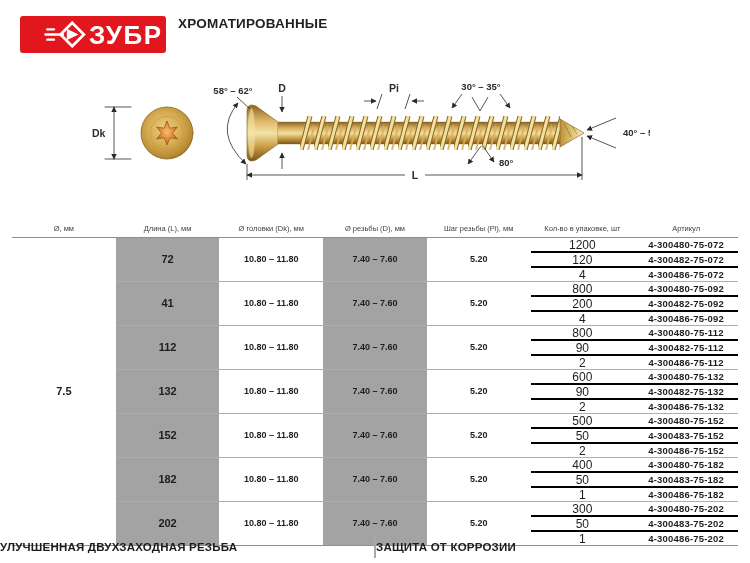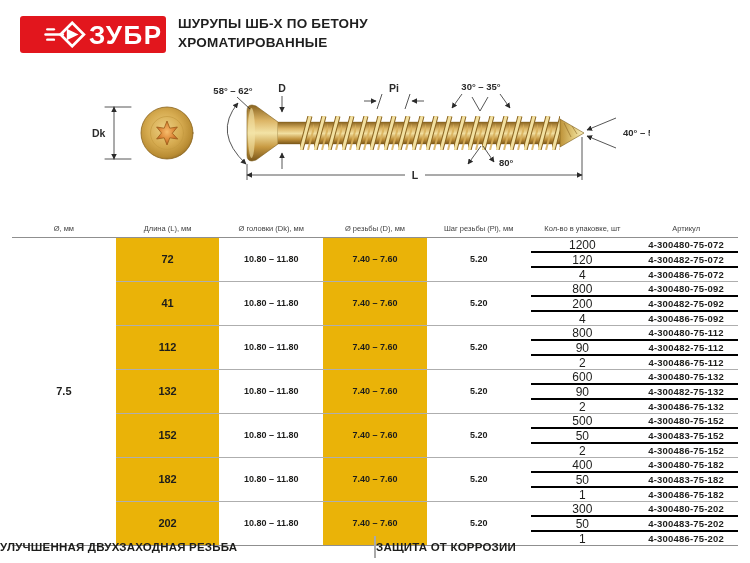--- a/index.html
+++ b/index.html
@@ -39,21 +39,21 @@
     height:17px; font-size:7.5px; font-weight:400; color:#3f3f3f;
     text-align:center; vertical-align:middle; padding:0;
     border-bottom:1px solid #8f8f8f; white-space:nowrap;
   }
   table.spec td {
     text-align:center; vertical-align:middle; height:13px; padding:0;
     line-height:1; white-space:nowrap;
   }
   tr.gstart td { border-top:1px solid #aeaeae; }
   tr:not(.gstart) td.qty, tr:not(.gstart) td.sku { border-top:2px solid #000000; }
-  td.shade { background:#eab308; }
+  td.shade { background:#a3a3a3; }
   td.dia, td.len { font-weight:700; font-size:11px; }
   td.dim { font-weight:700; font-size:9px; }
   td.qty { font-weight:400; font-size:12px; }
   td.sku { font-weight:700; font-size:9.5px; letter-spacing:0.2px; }
   
   .footer {
     position:absolute; left:0; top:530px; width:750px; height:33px;
     display:flex; align-items:center;
   }
   .footer .feat {
@@ -71,21 +71,20 @@
     <svg class="logo-mark" viewBox="0 0 46 30">
       <rect x="2" y="8" width="10" height="2.6" rx="1.3" fill="#ffffff"></rect>
       <rect x="0" y="13.7" width="22" height="2.6" rx="1.3" fill="#ffffff"></rect>
       <rect x="2" y="19.4" width="10" height="2.6" rx="1.3" fill="#ffffff"></rect>
       <polygon points="18,15 31,2 44,15 31,28" fill="none" stroke="#ffffff" stroke-width="3"></polygon>
       <polygon points="25,8.5 38,15 25,21.5" fill="#ffffff"></polygon>
     </svg>
     <span class="logo-word">ЗУБР</span>
   </div>
   <div class="title">
-    <div>ШУРУПЫ ШБ-Х ПО БЕТОНУ</div>
     <div>ХРОМАТИРОВАННЫЕ</div>
   </div>
 
   <svg class="diagram" width="565" height="110" viewBox="0 0 565 110">
     <defs>
       <marker id="arr" viewBox="0 0 10 10" refX="9" refY="5" markerWidth="7" markerHeight="7" orient="auto-start-reverse">
         <path d="M0,0 L10,5 L0,10 Z" fill="#2b2b2b"></path>
       </marker>
       <radialGradient id="gHeadTop" cx="45%" cy="42%" r="65%">
         <stop offset="0" stop-color="#eccf82"></stop>

